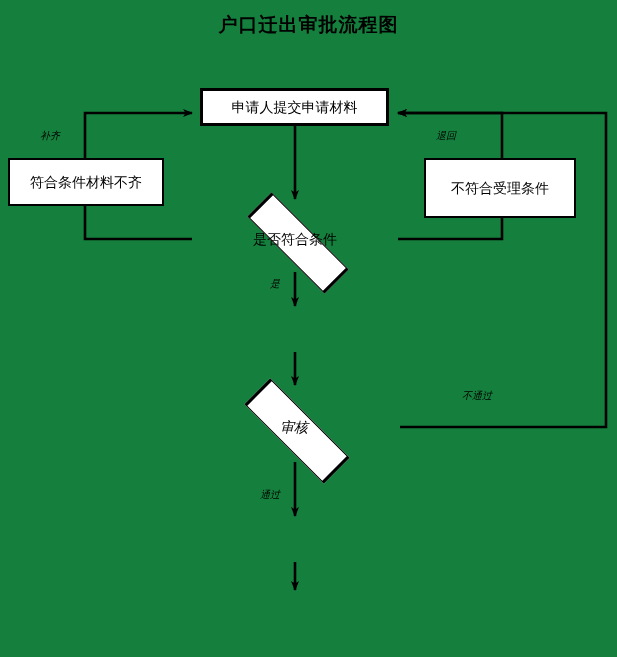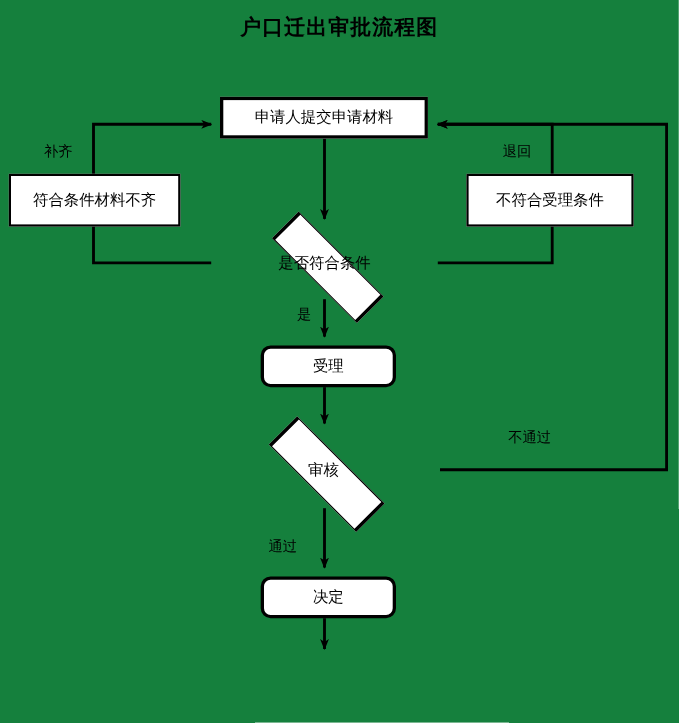--- a/index.html
+++ b/index.html
@@ -86,24 +86,25 @@
     display: flex;
     align-items: center;
     justify-content: center;
     font-size: 14px;
     color: #000000;
     white-space: nowrap;
   }
 
   .edge-label {
     position: absolute;
-    font-size: 13px;
+    font-size: 10px;
     color: #000000;
     background: transparent;
     white-space: nowrap;
+    font-style: italic;
   }
 </style>
 </head>
 <body>
 
 <div id="canvas">
 
   <div class="title">户口迁出审批流程图</div>
 
   <svg id="wires" viewBox="0 0 617 657" xmlns="http://www.w3.org/2000/svg">
@@ -134,48 +135,42 @@
   </svg>
 
   <div class="node rect-thin" style="left:8px; top:158px; width:156px; height:48px;">
     <span>符合条件材料不齐</span>
   </div>
 
   <div class="node rect-thick" style="left:200px; top:88px; width:189px; height:38px;">
     <span>申请人提交申请材料</span>
   </div>
 
-  <div class="node rect-thin" style="left:424px; top:158px; width:152px; height:48px;">
+  <div class="node rect-thin" style="left:424px; top:158px; width:152px; height:60px;">
     <span>不符合受理条件</span>
   </div>
 
   <div class="diamond" style="left:192px; top:207px; width:206px; height:65px;text-align:center;">
     <div class="dshape" style="width:98px; height:98px; margin-left:-49px; margin-top:-49px;
                 transform: rotate(45deg) scale(1.05, 0.33);"></div>
     <div class="dlabel">是否符合条件</div>
   </div>
 
-  <div class="node rounded" style="left:237px; top:314px; width:123px; height:38px;">
-    <span>受理</span>
-  </div>
 
-  <div class="diamond" style="left:188px; top:393px; width:212px; height:69px;">
+  <div class="diamond" style="left:188px; top:393px; width:212px; height:69px;font-style:italic;">
     <div class="dshape" style="width:100px; height:100px; margin-left:-50px; margin-top:-50px;
                 transform: rotate(45deg) scale(1.06, 0.345);"></div>
     <div class="dlabel">审核</div>
   </div>
 
-  <div class="node rounded" style="left:237px; top:524px; width:123px; height:38px;">
-    <span>决定</span>
-  </div>
 
 
   <div class="edge-label" style="left:40px; top:129px;">补齐</div>
 
-  <div class="edge-label" style="left:457px; top:129px;">退回</div>
+  <div class="edge-label" style="left:436px; top:129px;">退回</div>
 
   <div class="edge-label" style="left:270px; top:277px;">是</div>
 
   <div class="edge-label" style="left:462px; top:389px;">不通过</div>
 
-  <div class="edge-label" style="left:244px; top:488px;">通过</div>
+  <div class="edge-label" style="left:260px; top:488px;">通过</div>
 
 </div>
 
 </body></html>

